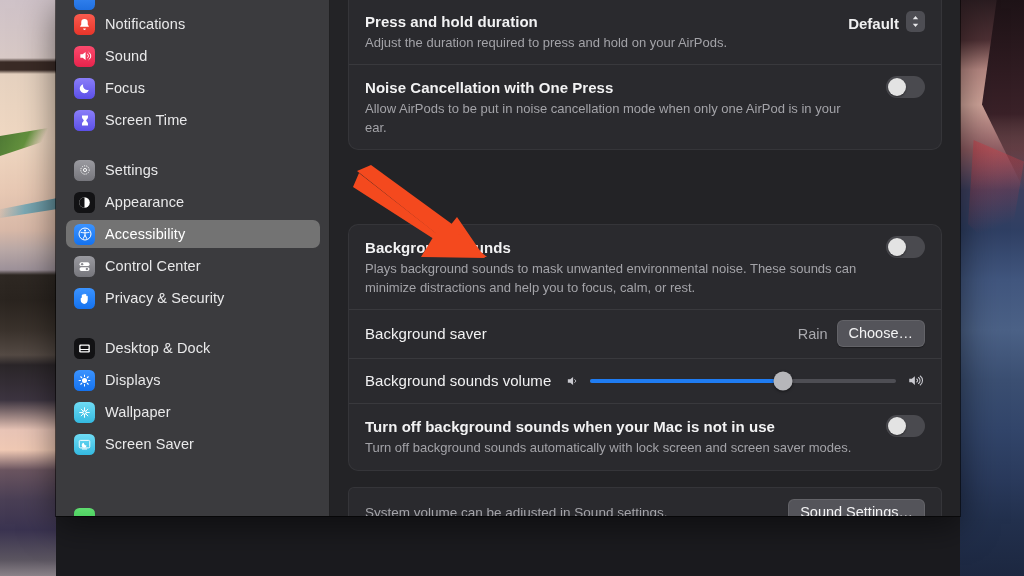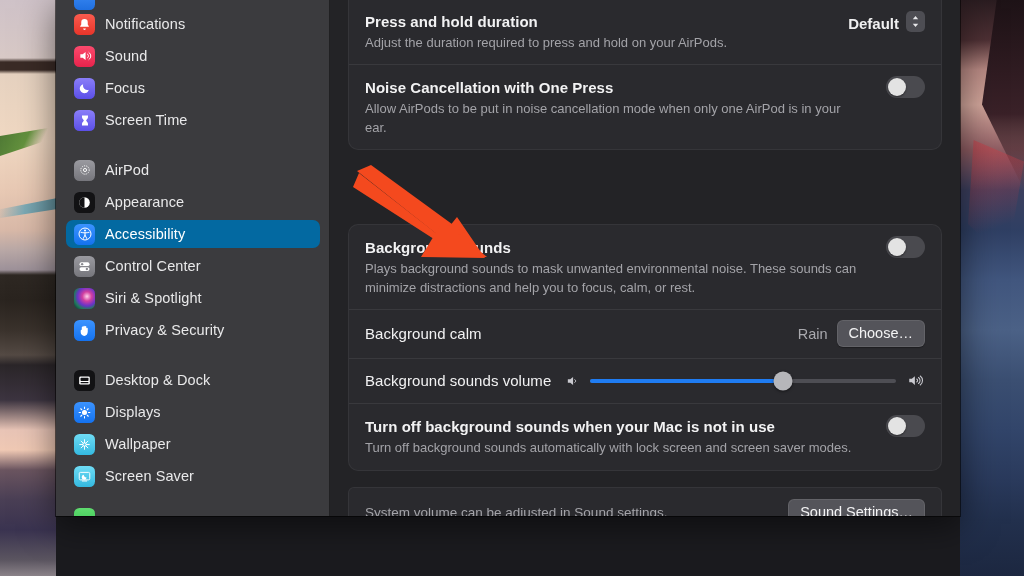--- a/index.html
+++ b/index.html
@@ -116,21 +116,21 @@
   .side-item {
     display: flex;
     align-items: center;
     gap: 10px;
     height: 28px;
     padding: 0 8px;
     border-radius: 7px;
     margin-bottom: 4px;
     cursor: default;
   }
-  .side-item.selected { background: #0369a1; }
+  .side-item.selected { background: #737373; }
   .side-item .label {
     font-size: 14.5px;
     color: #e9e9ea;
     letter-spacing: .1px;
     white-space: nowrap;
   }
   .side-item.selected .label { color: #ffffff; }
 
   .sicon {
     width: 21px; height: 21px;
@@ -432,21 +432,21 @@
 
     <div class="side-group">
 
       <div class="side-item">
         <span class="sicon" style="background:linear-gradient(180deg,#9a9aa0,#76767c)">
           <svg width="14" height="14" viewBox="0 0 24 24" fill="none" stroke="#fff" stroke-width="1.6">
               <circle cx="12" cy="12" r="7.2" stroke-dasharray="2.1 1.8"></circle>
               <circle cx="12" cy="12" r="2.7"></circle>
             </svg>
         </span>
-        <span class="label">AirPod</span>
+        <span class="label">Settings</span>
       </div>
 
       <div class="side-item">
         <span class="sicon" style="background:#121214">
           <svg width="15" height="15" viewBox="0 0 24 24">
               <circle cx="12" cy="12" r="8.5" fill="#fff"></circle>
               <path d="M12 3.5a8.5 8.5 0 0 0 0 17z" fill="#121214"></path>
             </svg>
         </span>
         <span class="label">Appearance</span>
@@ -468,24 +468,20 @@
           <svg width="15" height="15" viewBox="0 0 24 24">
               <rect x="4" y="5.2" width="16" height="6" rx="3" fill="#fff"></rect>
               <circle cx="8.2" cy="8.2" r="1.9" fill="#8a8a90"></circle>
               <rect x="4" y="13" width="16" height="6" rx="3" fill="#fff"></rect>
               <circle cx="15.8" cy="16" r="1.9" fill="#8a8a90"></circle>
             </svg>
         </span>
         <span class="label">Control Center</span>
       </div>
 
-      <div class="side-item">
-        <span class="sicon" style="background:radial-gradient(circle at 62% 40%, #ffd0e8 0%, #d13fa0 26%, #6a32c8 52%, #1f7a5a 72%, #0f2430 100%)"></span>
-        <span class="label">Siri &amp; Spotlight</span>
-      </div>
 
       <div class="side-item">
         <span class="sicon" style="background:linear-gradient(180deg,#3b93ff,#1472ef)">
           <svg width="13" height="13" viewBox="0 0 24 24" fill="#fff">
               <path d="M7 11V6.2a1.4 1.4 0 0 1 2.8 0V11V4.4a1.4 1.4 0 0 1 2.8 0V11V5a1.4 1.4 0 0 1 2.8 0v6V8.2a1.3 1.3 0 0 1 2.6 0v6.1c0 4.2-2.6 7.7-6.4 7.7-3.6 0-6.6-2.8-6.6-6.6V12c0-1.6 2-1.9 2-1z"></path>
             </svg>
         </span>
         <span class="label">Privacy &amp; Security</span>
       </div>
     </div>
@@ -582,21 +578,21 @@
           <span class="row-title">Background sounds</span>
           <span class="toggle">
             <span class="knob"></span>
           </span>
         </div>
         <div class="row-sub">Plays background sounds to mask unwanted environmental noise. These sounds can minimize distractions and help you to focus, calm, or rest.</div>
       </div>
 
       <div class="row tight">
         <div class="row-head">
-          <span class="row-title normal">Background calm</span>
+          <span class="row-title normal">Background saver</span>
           <span class="right-group">
             <span class="inline-value">Rain</span>
             <button class="btn">Choose…</button>
           </span>
         </div>
       </div>
 
       <div class="row slider-row">
         <span class="row-title normal">Background sounds volume</span>
         <span class="slider-wrap">

